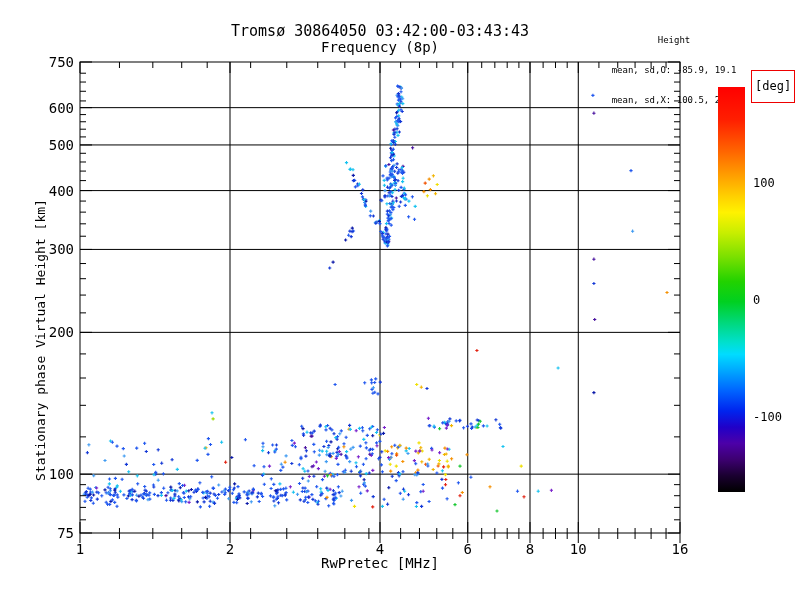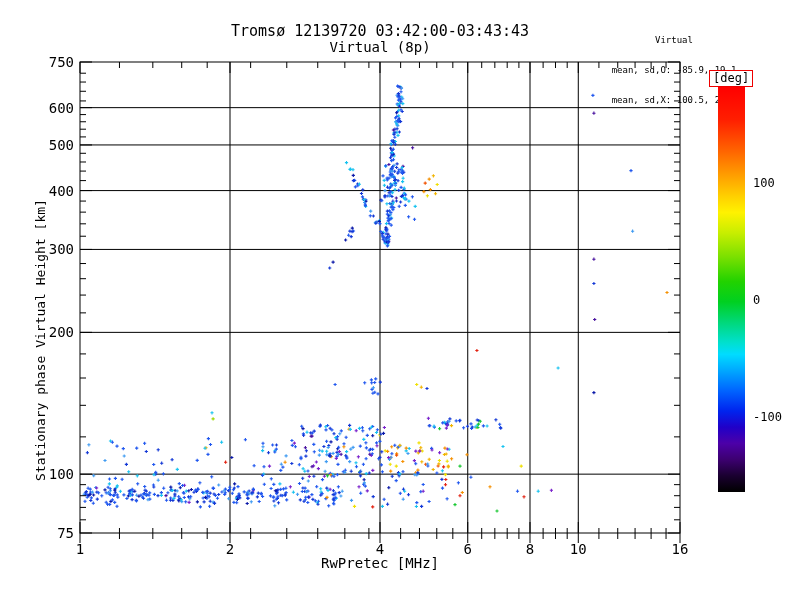--- a/index.html
+++ b/index.html
@@ -5,33 +5,33 @@
   html,body{margin:0;padding:0;background:#fff;}
   body{width:800px;height:600px;position:relative;overflow:hidden;
        font-family:"DejaVu Sans Mono","Liberation Mono",monospace;color:#000;}
   .abs{position:absolute;}
   .title1{left:80px;top:22px;width:600px;text-align:center;font-size:15px;letter-spacing:0px;}
   .title2{left:80px;top:39px;width:600px;text-align:center;font-size:14px;}
   .phases{left:598px;top:15px;width:152px;text-align:center;font-size:9px;line-height:10px;white-space:pre;}
   .ylabel{left:-158px;top:331px;width:400px;height:18px;text-align:center;font-size:13px;
           transform:rotate(-90deg);transform-origin:center;}
   .xlabel{left:80px;top:555px;width:600px;text-align:center;font-size:14px;}
-  .cblabel{left:709px;top:70px;border:1px solid #ee0000;padding:0 3px;font-size:12px;
+  .cblabel{left:751px;top:70px;border:1px solid #ee0000;padding:8px 3px;font-size:12px;
            height:15px;line-height:15px;background:#fff;}
   svg{position:absolute;left:0;top:0;}
   svg text{font-family:"DejaVu Sans Mono","Liberation Mono",monospace;fill:#000;}
 </style>
 </head>
 <body>
 
-<div class="abs title1">Tromsø 12139720 03:42:00-03:43:43</div>
-<div class="abs title2">Virtual (8p)</div>
+<div class="abs title1">Tromsø 30864050 03:42:00-03:43:43</div>
+<div class="abs title2">Frequency (8p)</div>
 
 <div class="abs phases">
-  <div>Virtual</div>
+  <div>Height</div>
   <div>mean, sd,O: -85.9, 19.1</div>
   <div>mean, sd,X: 100.5, 23.5</div>
 </div>
 
 <div class="abs ylabel">Stationary phase Virtual Height [km]</div>
 <div class="abs xlabel">RwPretec [MHz]</div>
 <div class="abs cblabel">[deg]</div>
 
 <svg id="plot" width="800" height="600" viewBox="0 0 800 600">
     <g>

